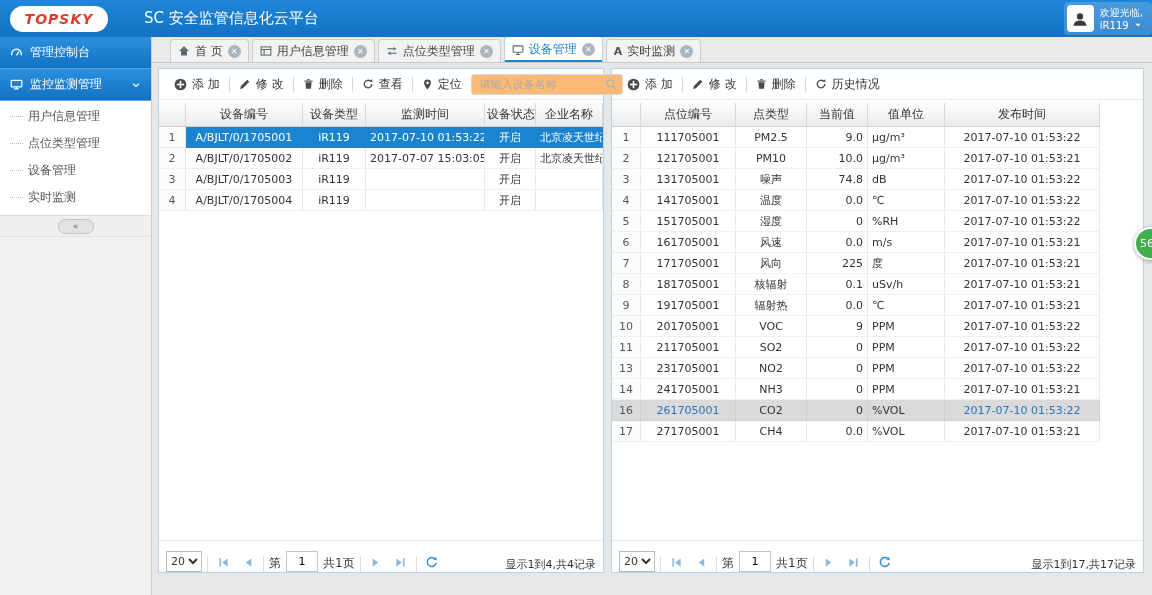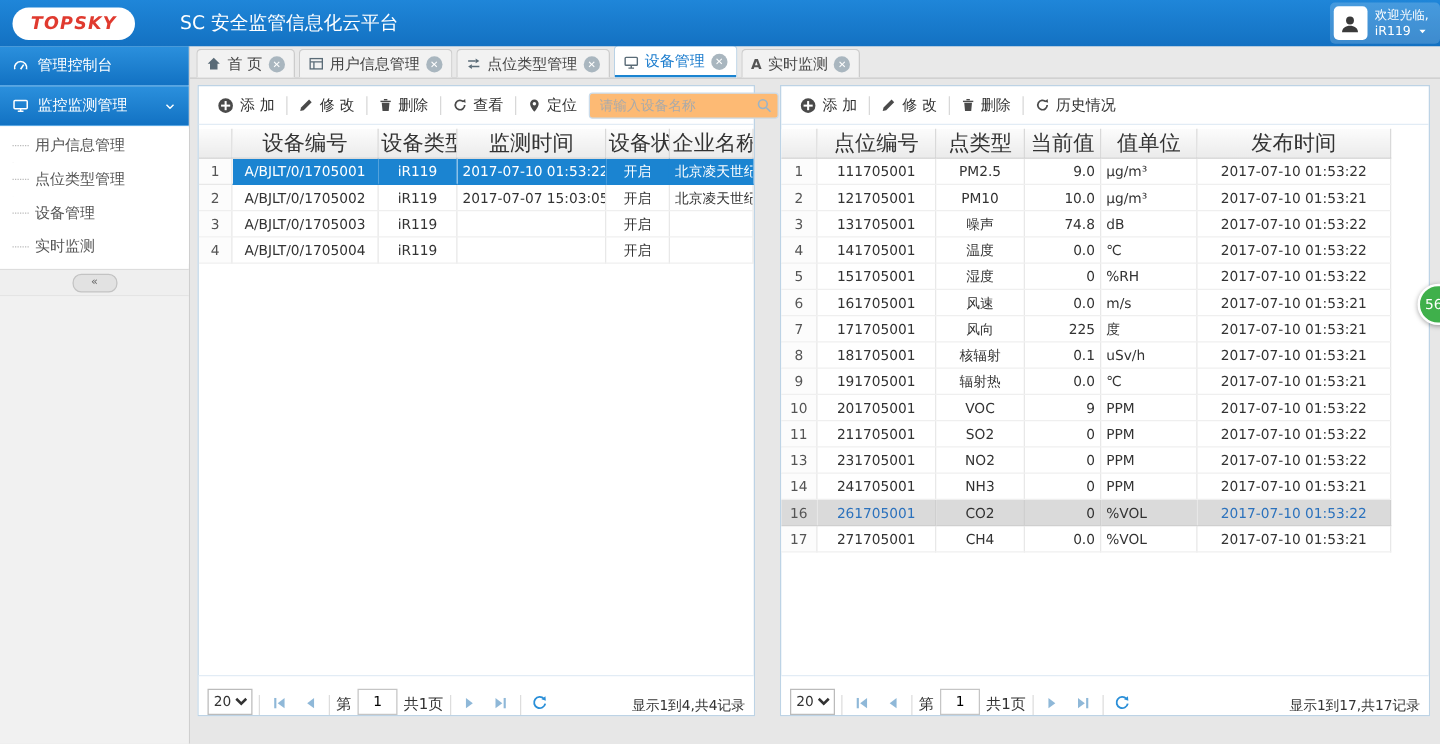--- a/index.html
+++ b/index.html
@@ -29,53 +29,53 @@
   .sub-item{height:27px;display:flex;align-items:center;padding-left:28px;font-size:12px;color:#555;
             cursor:pointer;position:relative;background:#fff;}
   .sub-item::before{content:"";position:absolute;left:10px;width:13px;border-top:1px dotted #bbb;}
   .collapse-row{height:20px;display:flex;align-items:center;justify-content:center;
                 border-top:1px solid #ddd;border-bottom:1px solid #e4e4e4;background:#efefef;}
   .collapse-pill{width:34px;height:13px;background:#e2e2e2;border:1px solid #c3c3c3;border-radius:7px;
                  display:flex;align-items:center;justify-content:center;font-size:9px;color:#666;cursor:pointer;line-height:1;}
   .side-fill{flex:1;background:#f1f1f1;}
   
   .tabbar{position:absolute;left:152px;top:37px;right:0;height:26px;background:#e9e9e9;
-          border-bottom:1px solid #c9c9c9;display:flex;align-items:flex-end;padding-left:5px;gap:3px;box-sizing:border-box;}
+          border-bottom:1px solid #c9c9c9;display:flex;align-items:flex-end;padding-left:18px;gap:3px;box-sizing:border-box;}
   .tab{height:23px;display:flex;align-items:center;gap:5px;padding:0 7px;background:#f2f2f2;
        border:1px solid #ccc;border-bottom:none;border-radius:4px 4px 0 0;font-size:12px;color:#444;
        cursor:pointer;white-space:nowrap;box-sizing:border-box;}
   .tab.active{background:#fff;color:#1b7ccd;height:26px;border-color:#b9d2e6;box-shadow:inset 0 -2px 0 #1b84d1;}
   .tclose{width:13px;height:13px;border-radius:50%;background:#a9b6bf;color:#fff;font-size:8px;
           line-height:13px;text-align:center;flex:none;}
   .tclose::before{content:"✕";}
   .ticon{display:flex;align-items:center;}
   .ticon-a{font-weight:bold;color:#555;font-size:11px;}
   .ticon-a::before{content:"A";}
   
   .content{position:absolute;left:152px;top:63px;right:0;bottom:0;padding:5px 8px 22px 6px;
-           display:flex;gap:20px;box-sizing:border-box;}
+           display:flex;gap:7px;box-sizing:border-box;}
   .panel{background:#fff;border:1px solid #bdd3e5;display:flex;flex-direction:column;box-sizing:border-box;}
   .panel-left{width:446px;flex:none;}
   .panel-right{flex:1;}
   .ptool{height:30px;flex:none;display:flex;align-items:center;padding:0 6px;border-bottom:1px solid #e2ecf5;
          font-size:12px;color:#333;}
   .tbtn{display:flex;align-items:center;gap:5px;padding:0 9px;height:24px;border-radius:3px;cursor:pointer;white-space:nowrap;}
   .tsep{width:1px;height:15px;background:#d8d8d8;flex:none;}
   .searchbox{margin-left:auto;position:relative;}
   .searchbox input{width:152px;height:21px;border:1px solid #cadbea;border-radius:3px;padding:0 24px 0 8px;
                    font-size:11px;color:#666;box-sizing:border-box;outline:none;background:#fdba74;
                    font-family:"DejaVu Sans",sans-serif;}
   .searchbox input::placeholder{color:#aaa;}
   .mag{position:absolute;right:5px;top:4px;display:flex;cursor:pointer;}
   .pbody{flex:1;overflow:hidden;padding-top:3px;}
   table{border-collapse:collapse;table-layout:fixed;font-size:11px;color:#333;}
   .tbl-dev{width:100%;}
   .tbl-pt{width:464px;}
   th{height:23px;background:linear-gradient(#fcfcfc,#ebebeb);border-right:1px solid #d9d9d9;
-     border-bottom:1px solid #cfcfcf;font-weight:normal;font-size:17px;padding:0 2px;
+     border-bottom:1px solid #cfcfcf;font-weight:normal;font-size:12px;padding:0 2px;
      white-space:nowrap;overflow:hidden;text-align:center;}
   td{height:21px;border-right:1px solid #e8e8e8;border-bottom:1px solid #efefef;padding:0 4px;
      white-space:nowrap;overflow:hidden;text-align:center;box-sizing:border-box;}
   td.rownum{color:#555;background:#fcfcfc;}
   .tbl-dev .rownum{width:22px;}
   .tbl-dev .c0{width:112px;}
   .tbl-dev .c1{width:58px;}
   .tbl-dev .c2{width:114px;}
   .tbl-dev .c3{width:46px;}
   .tbl-dev td.c4{text-align:left;}

